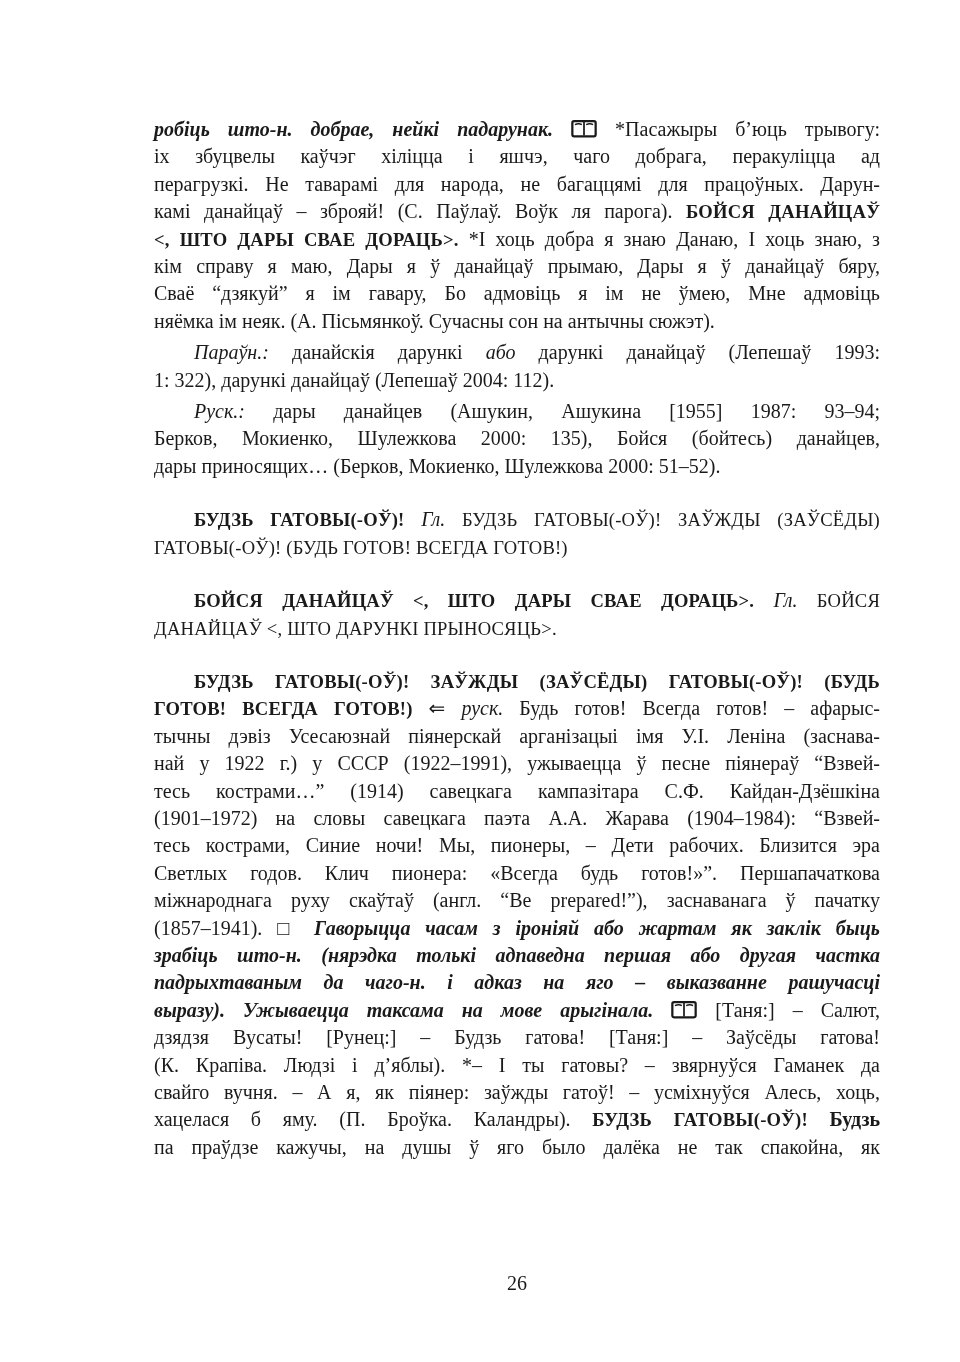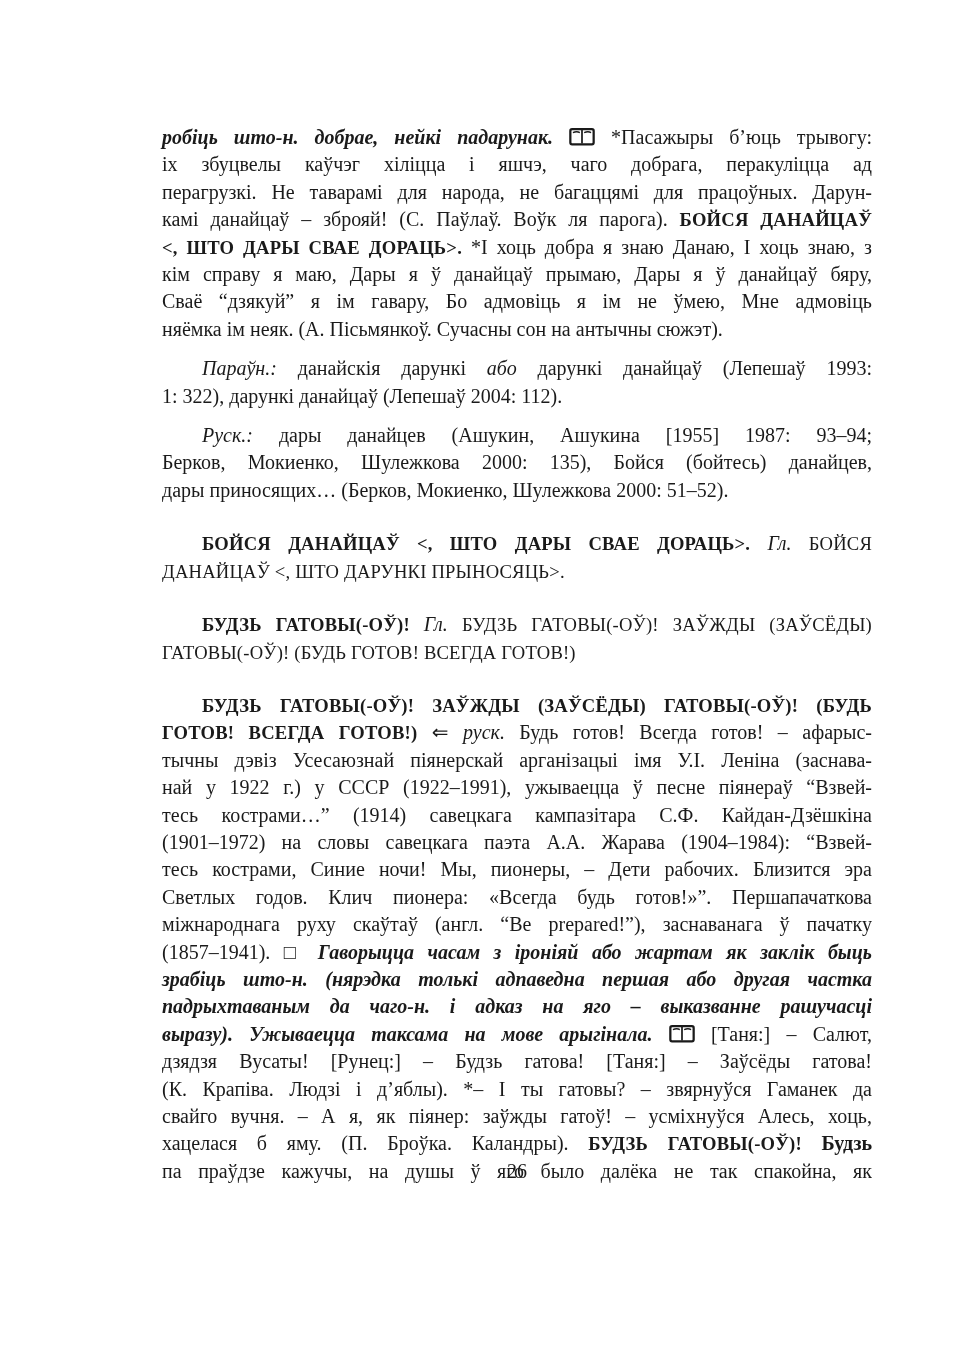--- a/index.html
+++ b/index.html
@@ -22,21 +22,21 @@
     overflow: hidden;
   }
   .text-block {
     position: absolute;
     left: 150px;
     top: 112px;
     width: 734px;
     font-size: 20px;
     line-height: 27.4px;
   }
-  .para { margin: 12px; }
+  .para { margin: 4px; }
   .para.gap { margin-top: 26px; }
   .line {
     text-align: justify;
     text-align-last: justify;
     white-space: normal;
   }
   .line.last { text-align-last: left; }
   .line.indent { text-indent: 40px; }
   .r  { font-style: normal; font-weight: normal; }
   .i  { font-style: italic; }
@@ -50,21 +50,21 @@
     line-height: 0;
   }
   .book-icon svg {
     width: 26px;
     height: 19px;
     display: inline-block;
   }
   .page-number {
     position: absolute;
     left: 150px;
-    top: 1160px;
+    top: 1272px;
     width: 734px;
     text-align: center;
     font-size: 20px;
   }
 </style>
 </head>
 <body>
 
 <div class="page">
   <div class="text-block">
@@ -87,26 +87,26 @@
       <div class="para">
         <div class="line indent"><span class="i">Параўн.:</span><span class="r"> данайскія дарункі </span><span class="i">або</span><span class="r"> дарункі данайцаў (Лепешаў 1993:</span></div>
         <div class="line last"><span class="r">1: 322), дарункі данайцаў (Лепешаў 2004: 112).</span></div>
       </div>
       <div class="para">
         <div class="line indent"><span class="i">Руск.:</span><span class="r"> дары данайцев (Ашукин, Ашукина [1955] 1987: 93–94;</span></div>
         <div class="line"><span class="r">Берков, Мокиенко, Шулежкова 2000: 135), Бойся (бойтесь) данайцев,</span></div>
         <div class="line last"><span class="r">дары приносящих… (Берков, Мокиенко, Шулежкова 2000: 51–52).</span></div>
       </div>
       <div class="para gap">
+        <div class="line indent"><span class="bc">БУДЗЬ ГАТОВЫ(-ОЎ)! </span><span class="i">Гл.</span><span class="r"> </span><span class="c">БУДЗЬ ГАТОВЫ(-ОЎ)! ЗАЎЖДЫ (ЗАЎСЁДЫ)</span></div>
+        <div class="line last"><span class="c">ГАТОВЫ(-ОЎ)! (БУДЬ ГОТОВ! ВСЕГДА ГОТОВ!)</span></div>
+      </div>
+      <div class="para gap">
         <div class="line indent"><span class="bc">БОЙСЯ ДАНАЙЦАЎ &lt;, ШТО ДАРЫ СВАЕ ДОРАЦЬ&gt;. </span><span class="i">Гл.</span><span class="r"> </span><span class="c">БОЙСЯ</span></div>
         <div class="line last"><span class="c">ДАНАЙЦАЎ &lt;, ШТО ДАРУНКІ ПРЫНОСЯЦЬ&gt;.</span></div>
-      </div>
-      <div class="para gap">
-        <div class="line indent"><span class="bc">БУДЗЬ ГАТОВЫ(-ОЎ)! </span><span class="i">Гл.</span><span class="r"> </span><span class="c">БУДЗЬ ГАТОВЫ(-ОЎ)! ЗАЎЖДЫ (ЗАЎСЁДЫ)</span></div>
-        <div class="line last"><span class="c">ГАТОВЫ(-ОЎ)! (БУДЬ ГОТОВ! ВСЕГДА ГОТОВ!)</span></div>
       </div>
       <div class="para gap">
         <div class="line indent"><span class="bc">БУДЗЬ ГАТОВЫ(-ОЎ)! ЗАЎЖДЫ (ЗАЎСЁДЫ) ГАТОВЫ(-ОЎ)! (БУДЬ</span></div>
         <div class="line"><span class="bc">ГОТОВ! ВСЕГДА ГОТОВ!)</span><span class="r"> ⇐ </span><span class="i">руск.</span><span class="r"> Будь готов! Всегда готов! – афарыс-</span></div>
         <div class="line"><span class="r">тычны дэвіз Усесаюзнай піянерскай арганізацыі імя У.І. Леніна (заснава-</span></div>
         <div class="line"><span class="r">най у 1922 г.) у СССР (1922–1991), ужываецца ў песне піянераў “Взвей-</span></div>
         <div class="line"><span class="r">тесь кострами…” (1914) савецкага кампазітара С.Ф. Кайдан-Дзёшкіна</span></div>
         <div class="line"><span class="r">(1901–1972) на словы савецкага паэта А.А. Жарава (1904–1984): “Взвей-</span></div>
         <div class="line"><span class="r">тесь кострами, Синие ночи! Мы, пионеры, – Дети рабочих. Близится эра</span></div>
         <div class="line"><span class="r">Светлых годов. Клич пионера: «Всегда будь готов!»”. Першапачаткова</span></div>

